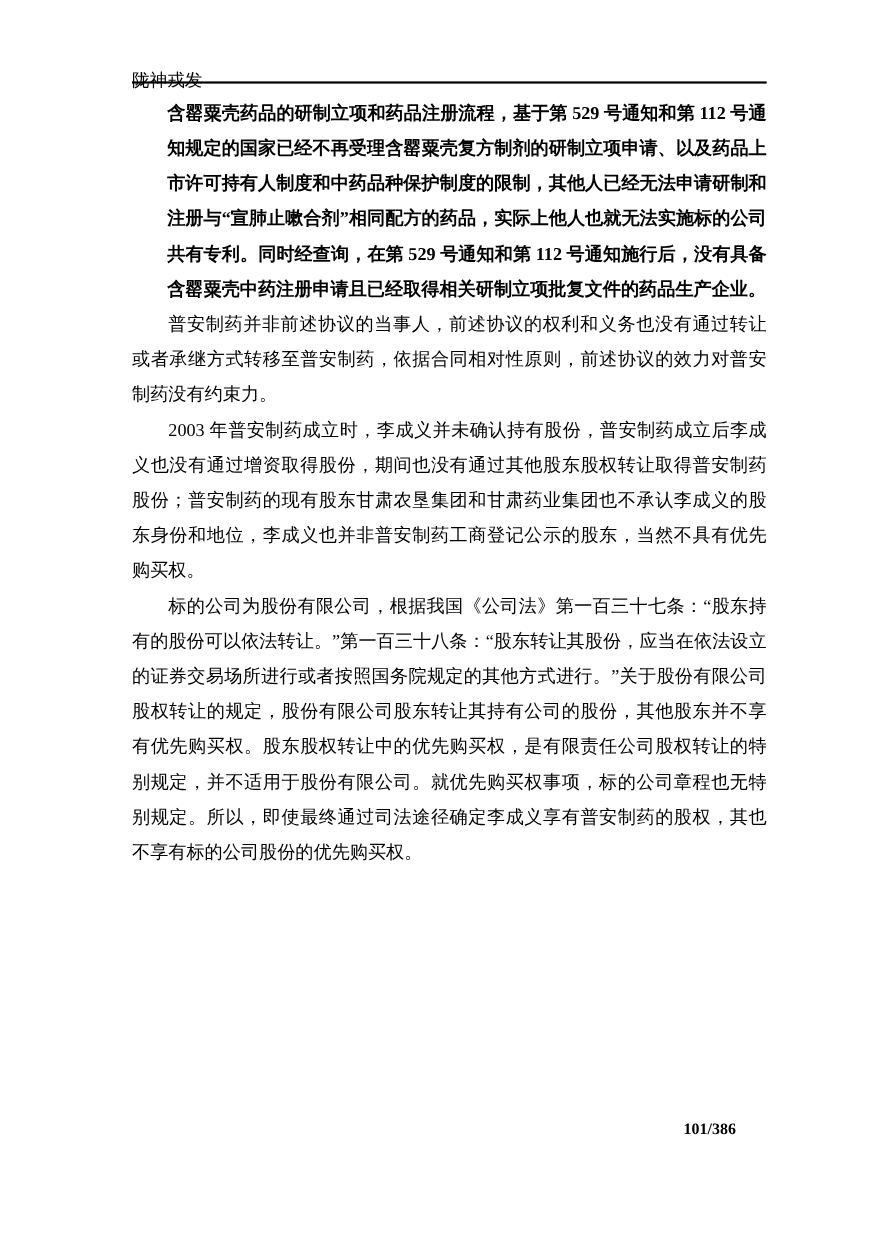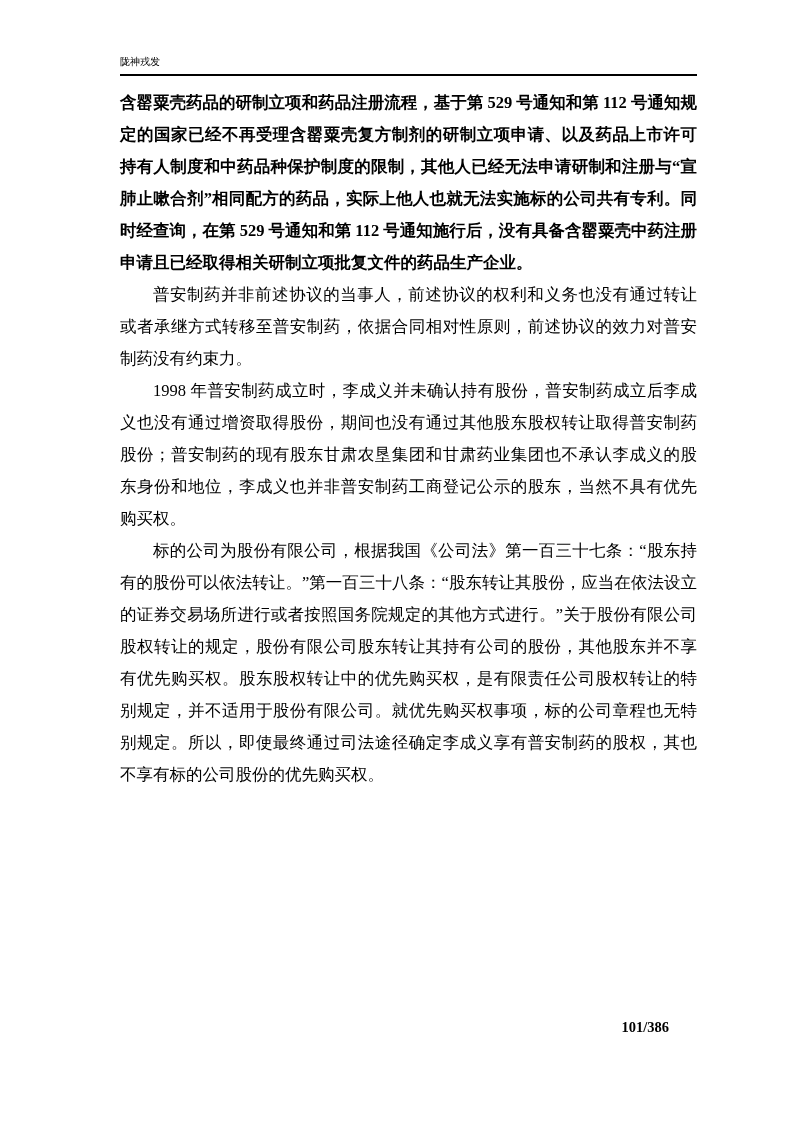--- a/index.html
+++ b/index.html
@@ -12,26 +12,26 @@
     width: 793px;
     height: 1122px;
     background: #ffffff;
     color: #000000;
     font-family: "Liberation Serif", "DejaVu Serif", serif;
     overflow: hidden;
   }
   .header {
     position: absolute;
     left: 120px;
-    top: 52px;
+    top: 64px;
     width: 577px;
     display: flex;
     justify-content: space-between;
     align-items: flex-end;
-    font-size: 10px;
+    font-size: 16px;
     line-height: 20px;
     white-space: nowrap;
   }
   .header-rule {
     position: absolute;
     left: 120px;
     top: 74px;
     width: 577px;
     border-top: 2px solid #000000;
   }
@@ -44,20 +44,21 @@
     line-height: 32px;
     text-align: justify;
   }
   .content p {
     margin: 0;
     padding: 0;
     text-indent: 2em;
   }
   .content p.no-indent {
     text-indent: 0;
+    margin-left: 32px;
   }
   .content p.bold {
     font-weight: 700;
   }
   .footer {
     position: absolute;
     right: 124px;
     top: 1016px;
     font-size: 14.5px;
     font-weight: 700;
@@ -71,21 +72,21 @@
 
   <div class="header">
     <span>陇神戎发</span>
   </div>
 
   <div class="header-rule"></div>
 
   <div class="content">
       <p class="bold no-indent">含罂粟壳药品的研制立项和药品注册流程，基于第 529 号通知和第 112 号通知规定的国家已经不再受理含罂粟壳复方制剂的研制立项申请、以及药品上市许可持有人制度和中药品种保护制度的限制，其他人已经无法申请研制和注册与“宣肺止嗽合剂”相同配方的药品，实际上他人也就无法实施标的公司共有专利。同时经查询，在第 529 号通知和第 112 号通知施行后，没有具备含罂粟壳中药注册申请且已经取得相关研制立项批复文件的药品生产企业。</p>
       <p>普安制药并非前述协议的当事人，前述协议的权利和义务也没有通过转让或者承继方式转移至普安制药，依据合同相对性原则，前述协议的效力对普安制药没有约束力。</p>
-      <p>1998 年普安制药成立时，李成义并未确认持有股份，普安制药成立后李成义也没有通过增资取得股份，期间也没有通过其他股东股权转让取得普安制药股份；普安制药的现有股东甘肃农垦集团和甘肃药业集团也不承认李成义的股东身份和地位，李成义也并非普安制药工商登记公示的股东，当然不具有优先购买权。</p>
+      <p>2003 年普安制药成立时，李成义并未确认持有股份，普安制药成立后李成义也没有通过增资取得股份，期间也没有通过其他股东股权转让取得普安制药股份；普安制药的现有股东甘肃农垦集团和甘肃药业集团也不承认李成义的股东身份和地位，李成义也并非普安制药工商登记公示的股东，当然不具有优先购买权。</p>
       <p>标的公司为股份有限公司，根据我国《公司法》第一百三十七条：“股东持有的股份可以依法转让。”第一百三十八条：“股东转让其股份，应当在依法设立的证券交易场所进行或者按照国务院规定的其他方式进行。”关于股份有限公司股权转让的规定，股份有限公司股东转让其持有公司的股份，其他股东并不享有优先购买权。股东股权转让中的优先购买权，是有限责任公司股权转让的特别规定，并不适用于股份有限公司。就优先购买权事项，标的公司章程也无特别规定。所以，即使最终通过司法途径确定李成义享有普安制药的股权，其也不享有标的公司股份的优先购买权。</p>
     </div>
 
   <div class="footer">
     <span>101/386</span>
   </div>
 
 </div>
 
 </body></html>

